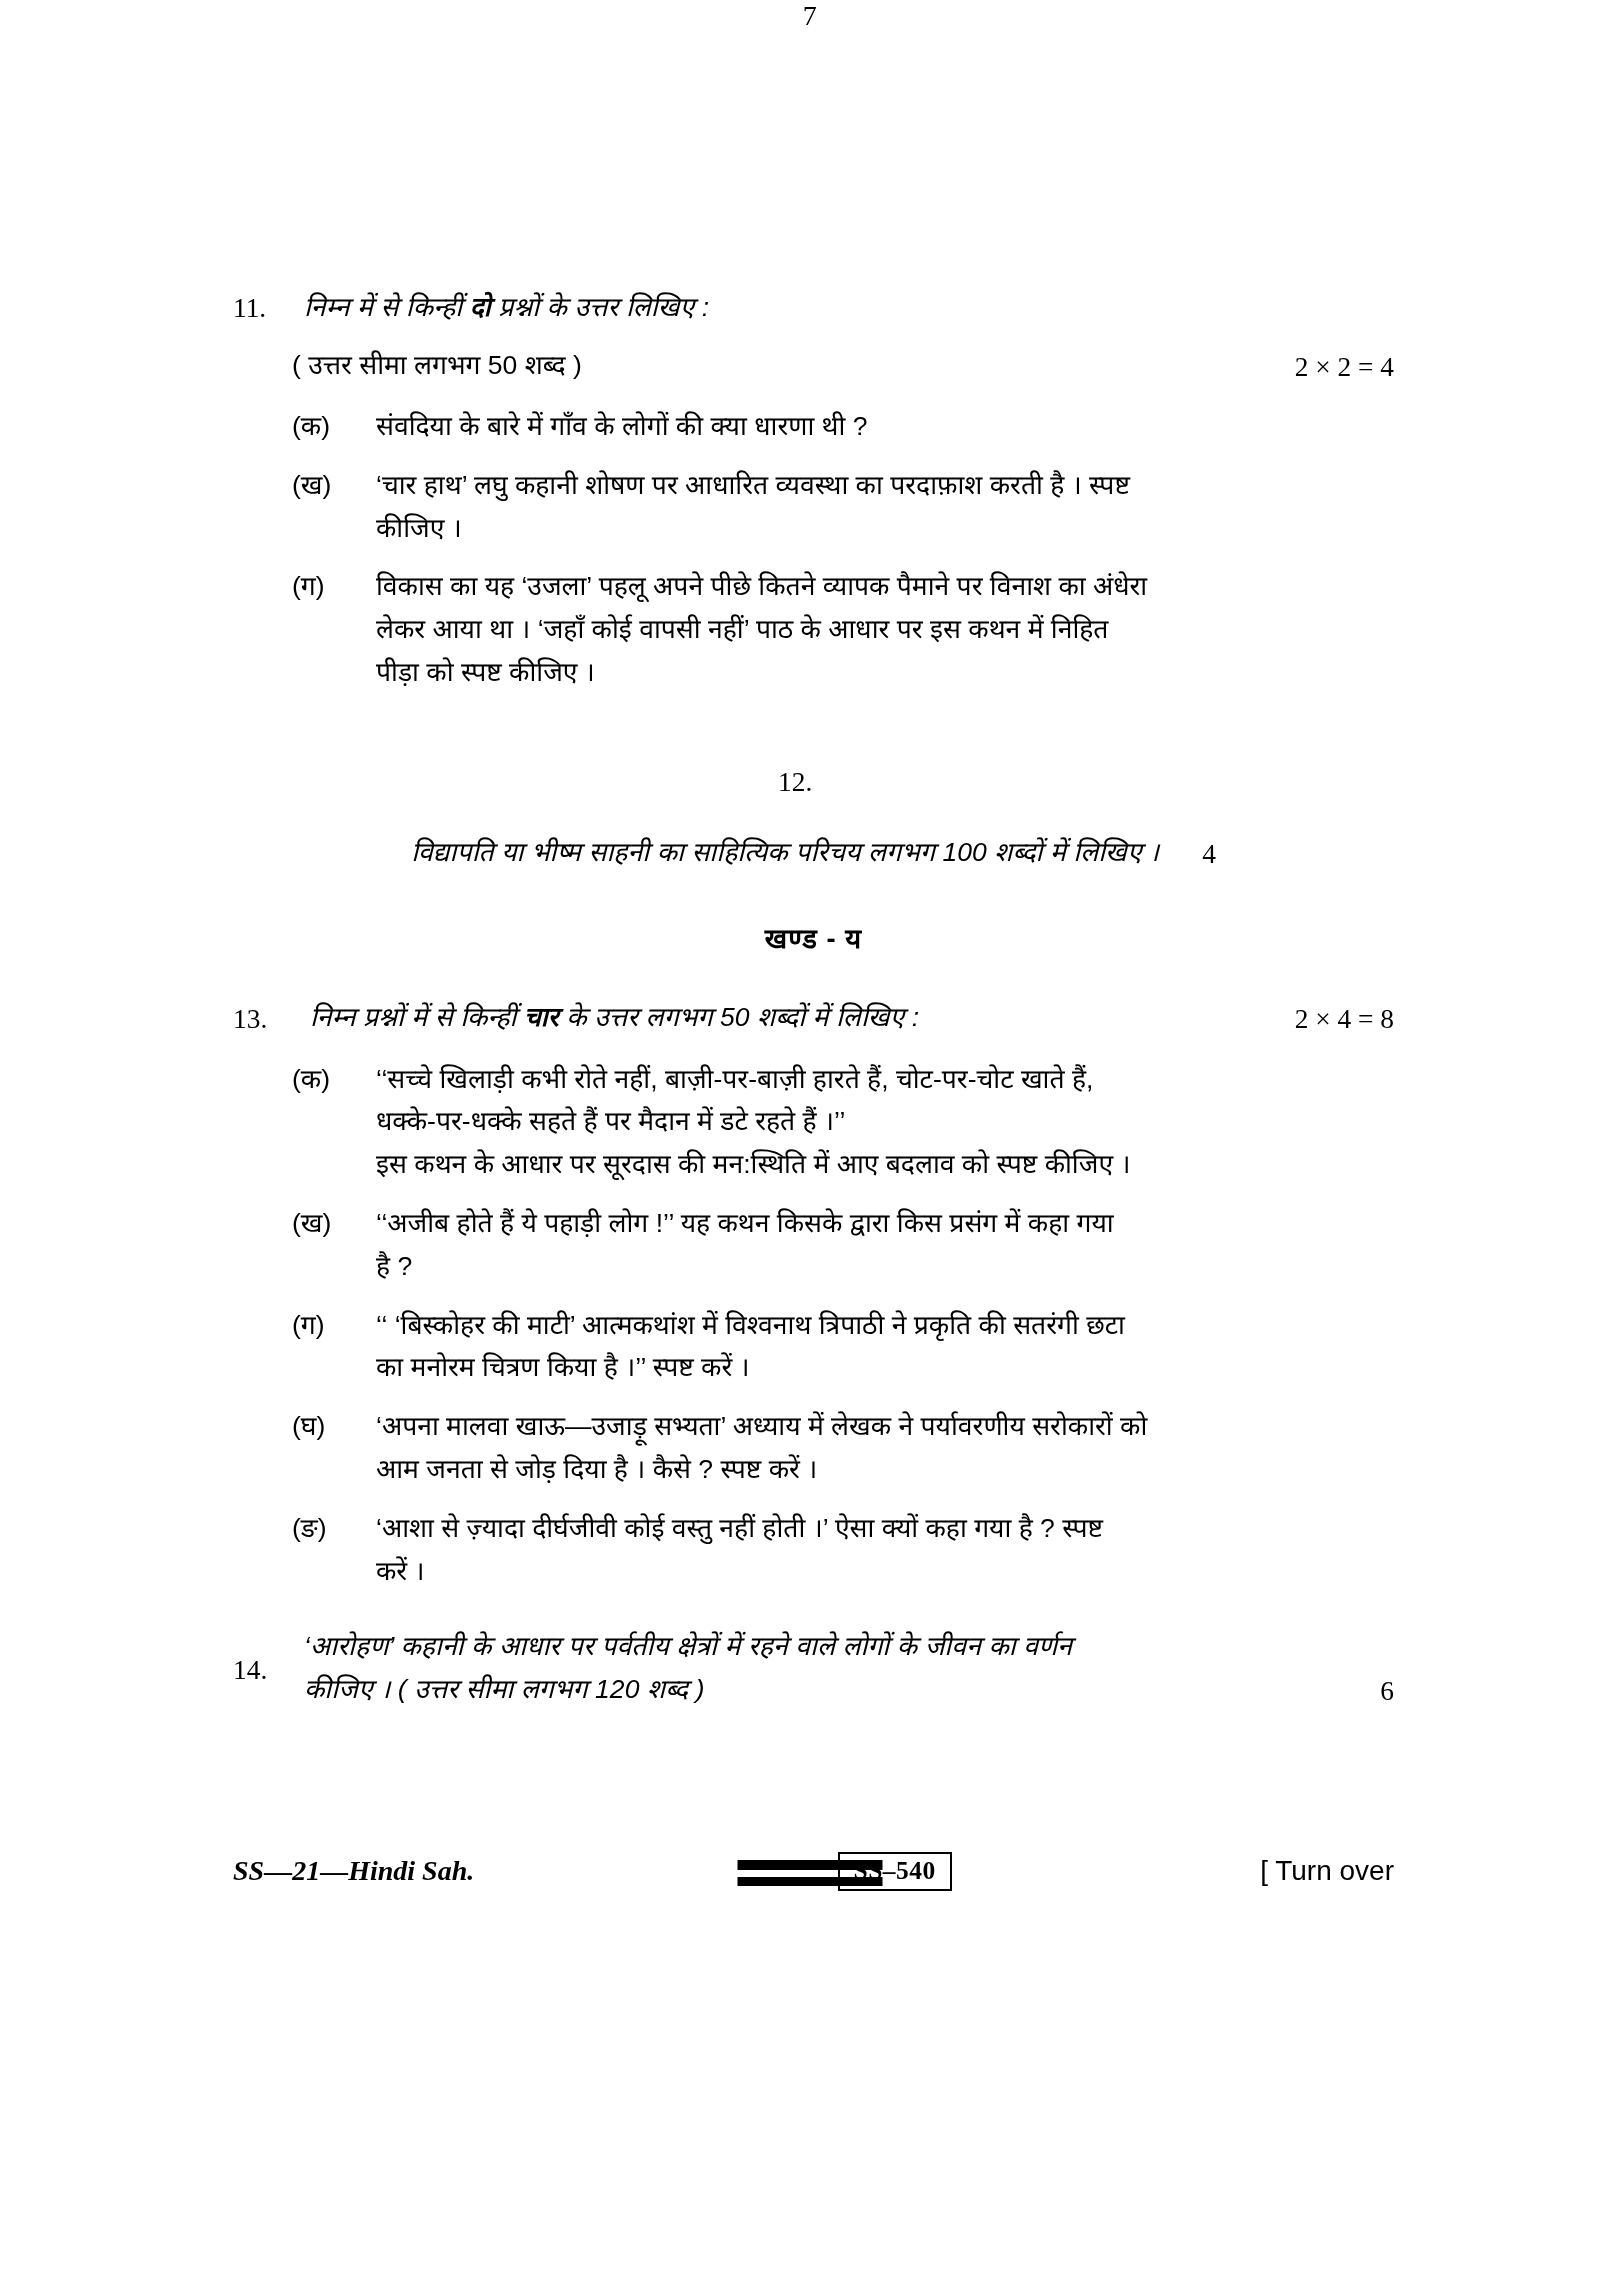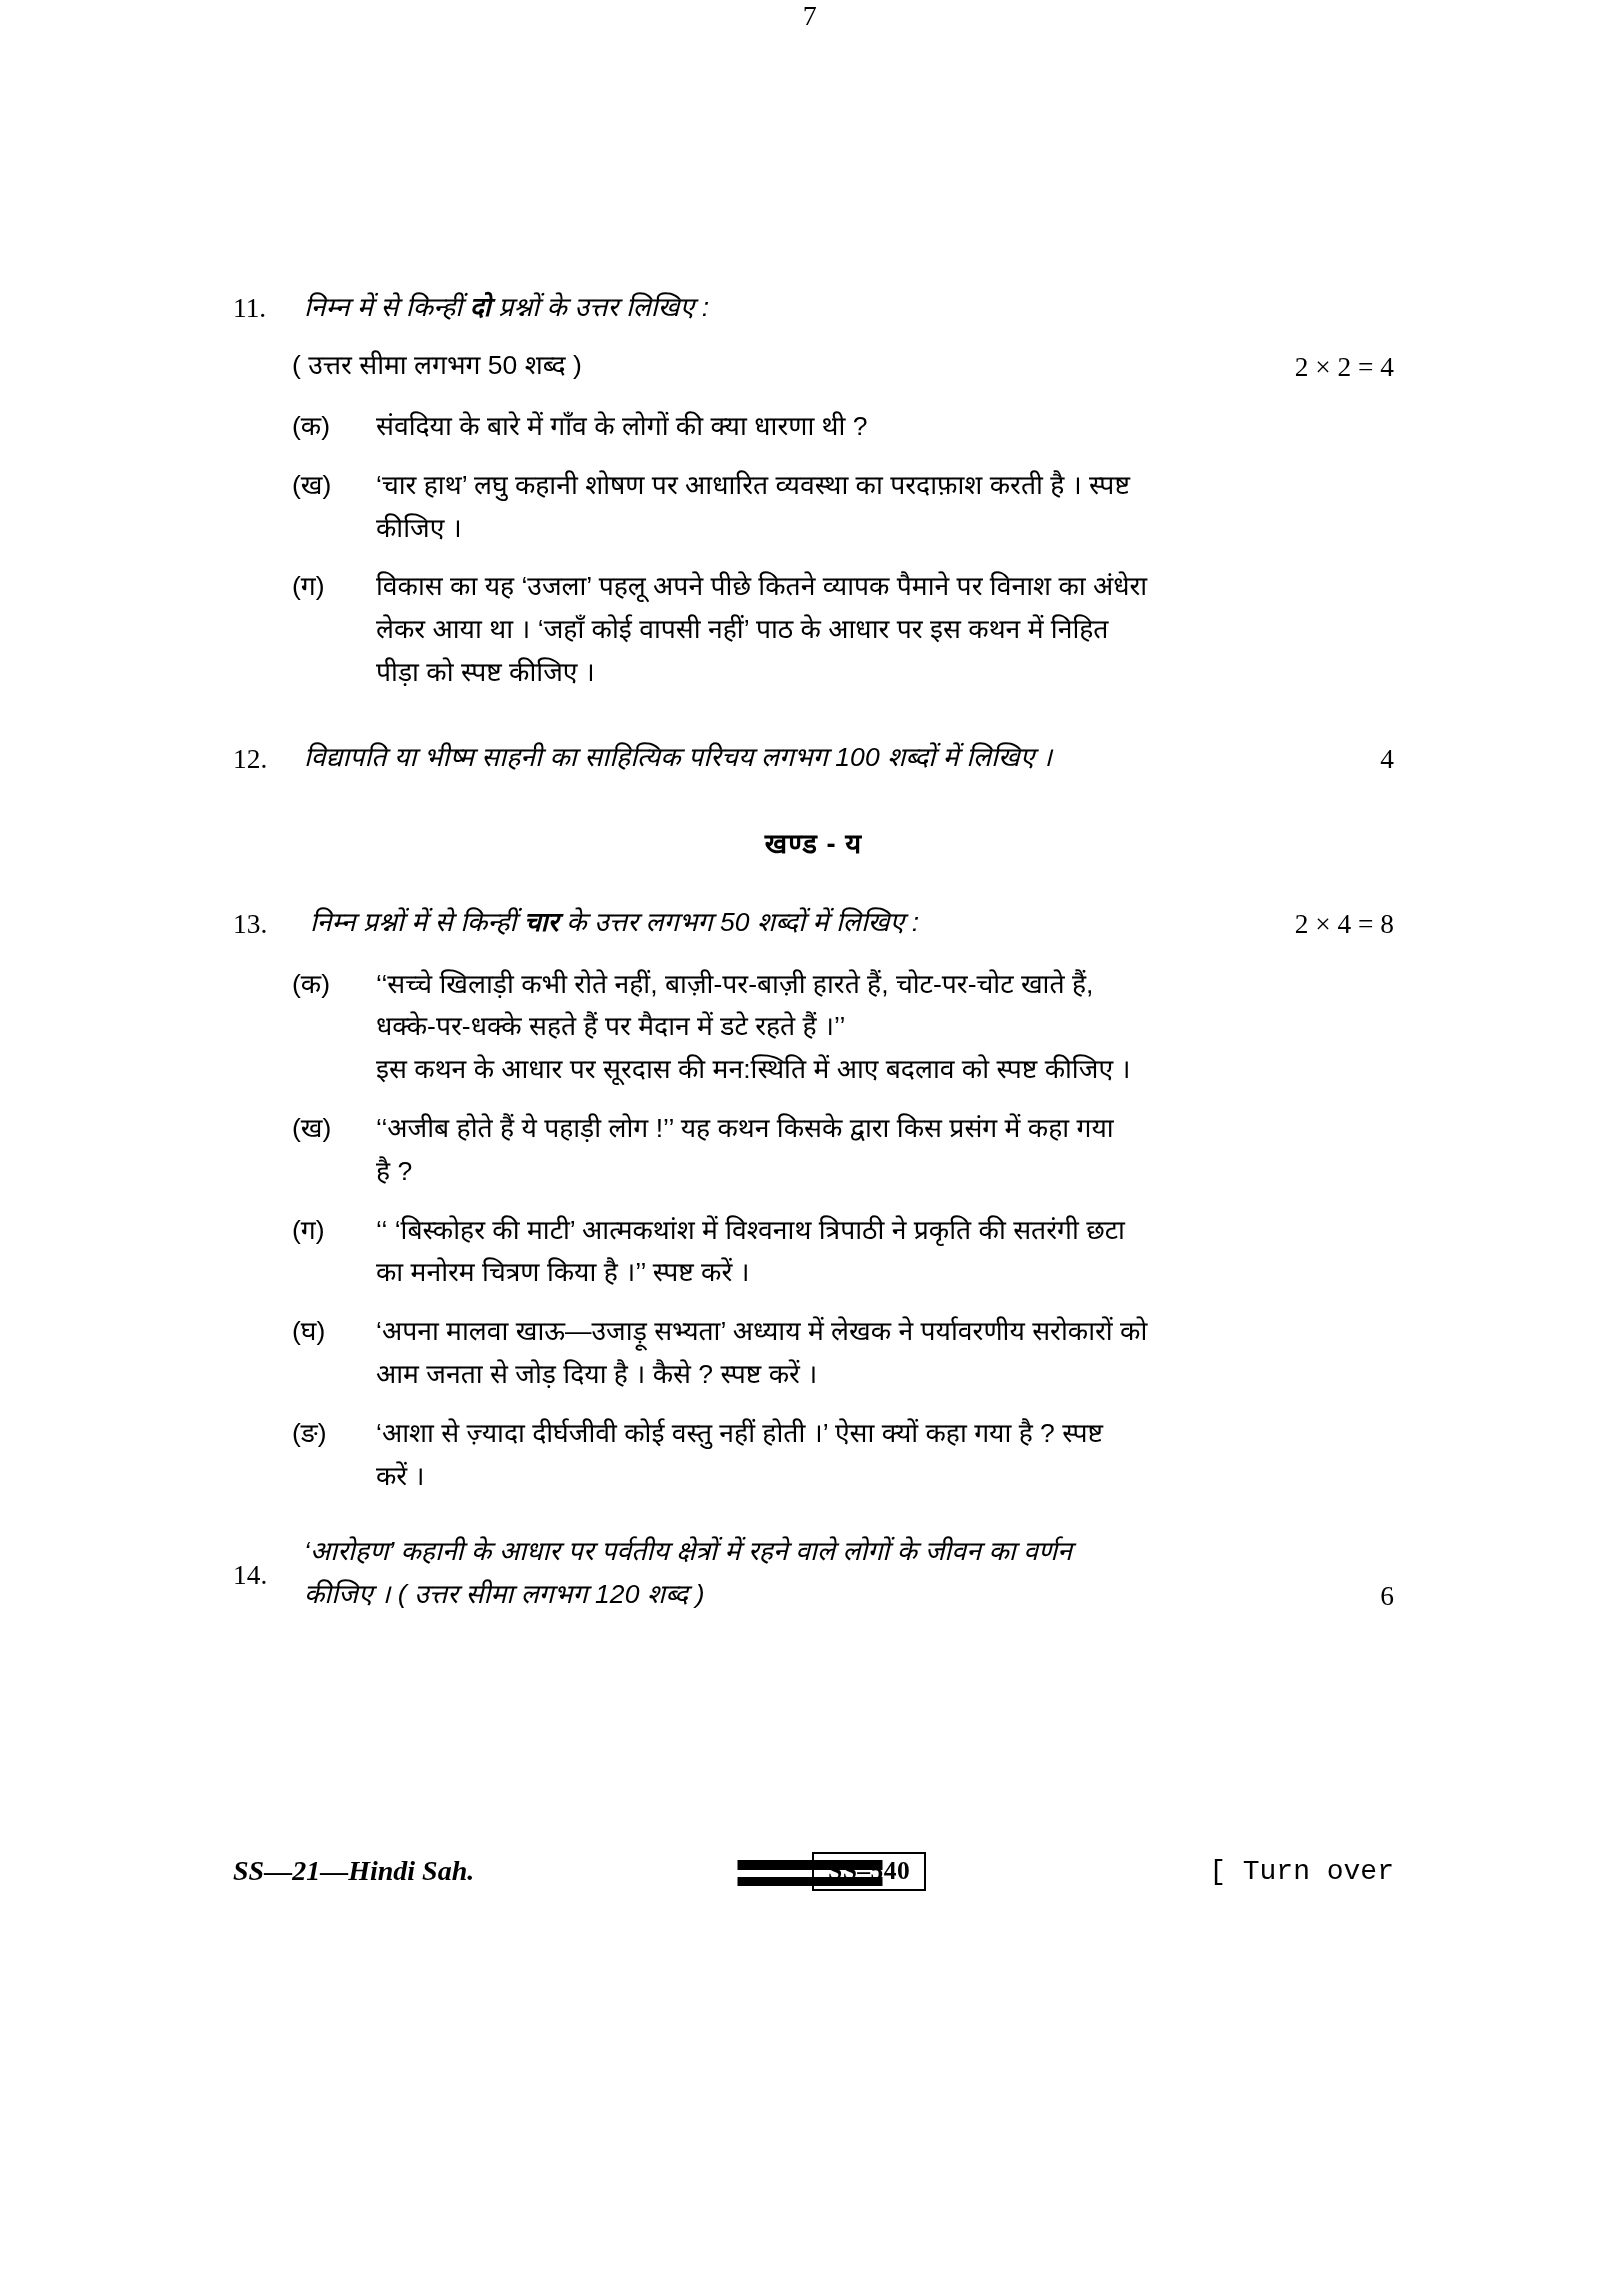--- a/index.html
+++ b/index.html
@@ -134,21 +134,21 @@
   .section-head {
     text-align: center;
     font-size: 27.4px;
     font-weight: bold;
     font-family: "Liberation Sans", "DejaVu Sans", sans-serif;
     margin-top: 43px;
     margin-bottom: 39px;
     letter-spacing: 1px;
   }
 
-  .spacer-12 { margin-top: 41px; }
+  .spacer-12 { margin-top: 64px; flex-direction: column; }
   .spacer-13 { margin-top: 9px; gap: 6px; }
   .spacer-14 { margin-top: 33px; }
 
   
   .divider {
     position: absolute;
     left: 50%;
     transform: translateX(-50%);
     top: 1860px;
     width: 145px;
@@ -179,21 +179,21 @@
     border: 2.9px solid #000;
     padding: 2.9px 13.7px 3.9px 13.7px;
     font-family: "Liberation Serif", serif;
     font-weight: bold;
     font-size: 25.5px;
     line-height: 1.1;
     letter-spacing: 0.5px;
     margin-left: 55px;
   }
   .footer-right {
-    font-family: Liberation Mono, monospace;
+    font-family: Liberation Sans, sans-serif;
     font-size: 28px;
     white-space: nowrap;
   }
 </style>
 </head>
 <body>
 
 <div class="page">
 
   <div class="page-number">7</div>

